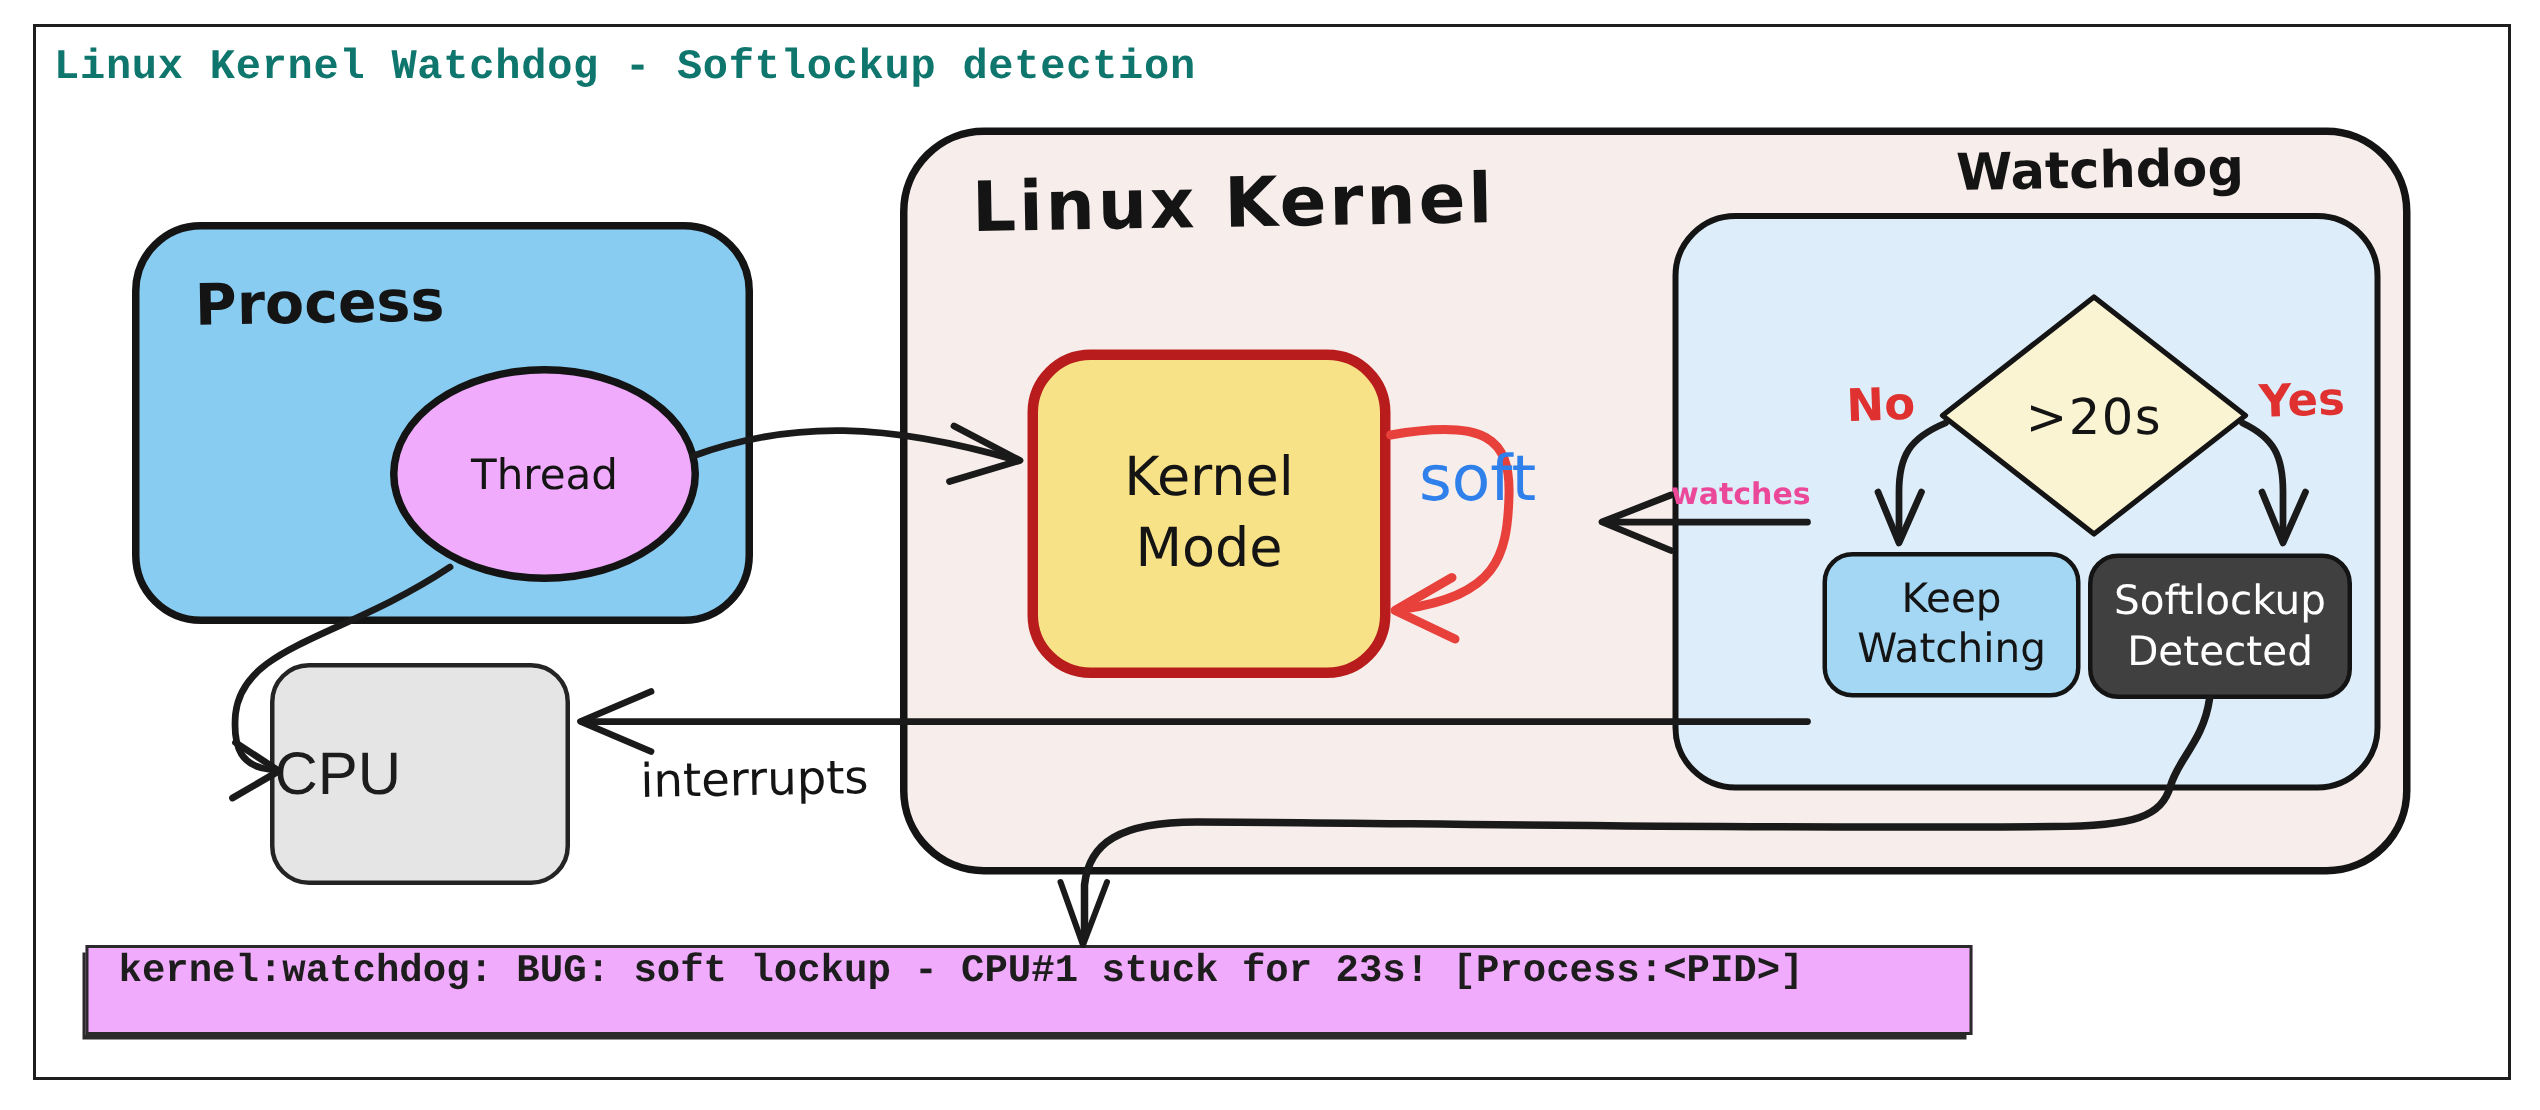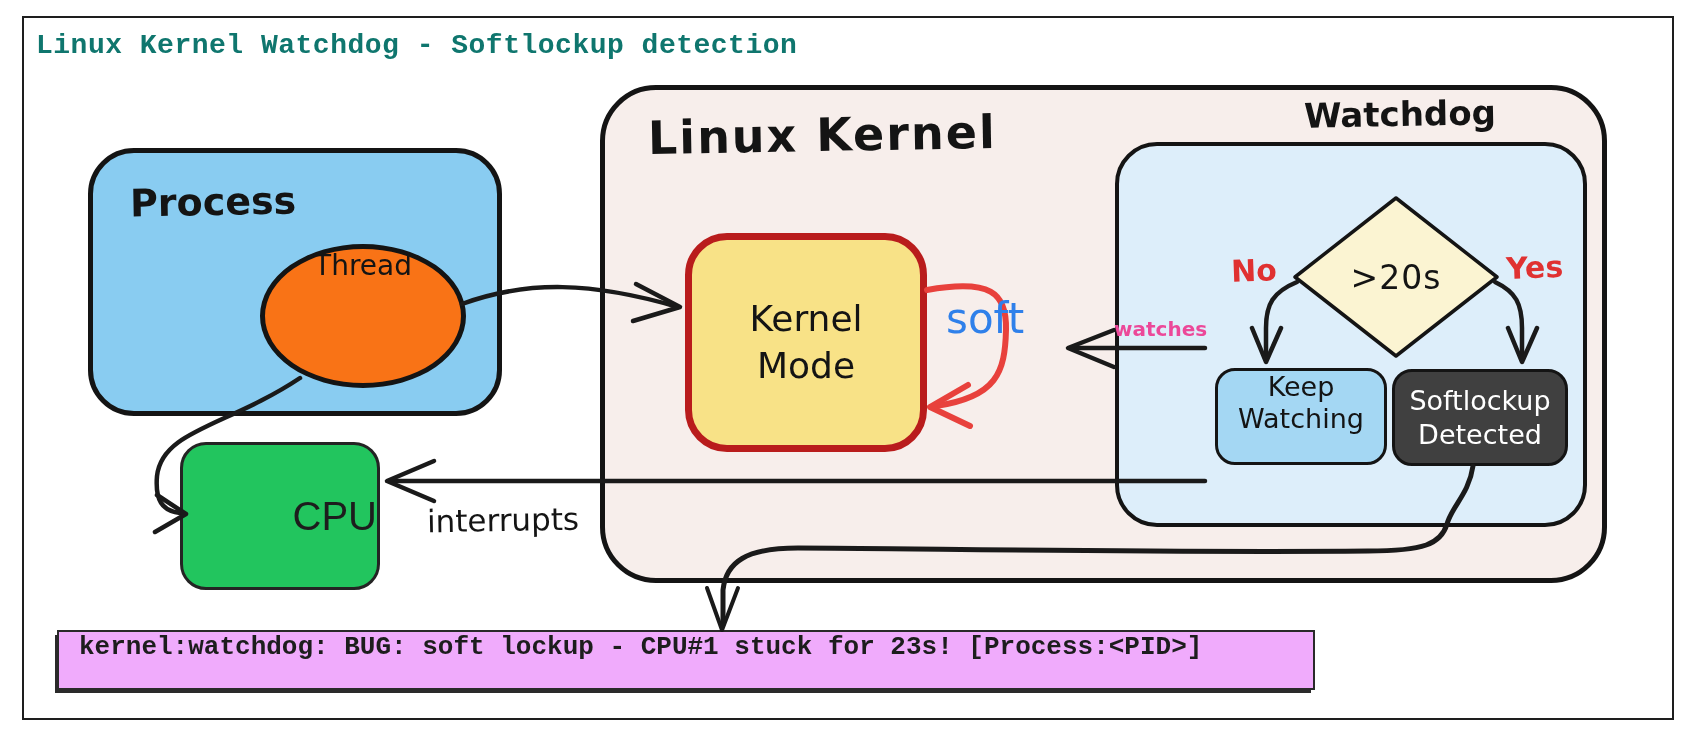--- a/index.html
+++ b/index.html
@@ -37,32 +37,32 @@
     border: 5px solid #141414;
     border-radius: 46px;
   }
   .process-label {
     position: absolute; left: 130px; top: 180px;
     font-size: 38px; font-weight: 600;
     transform: rotate(-1deg);
   }
   .thread-ellipse {
     left: 260px; top: 244px; width: 206px; height: 144px;
-    background: #f97316;
+    background: #f0abfc;
     border: 5px solid #141414;
     border-radius: 50%;
-    display: flex; align-items: flex-start; justify-content: center;
+    display: flex; align-items: center; justify-content: center;
   }
   .thread-label { font-size: 28px; font-weight: 500; }
   .cpu-box {
     left: 180px; top: 442px; width: 200px; height: 148px;
-    background: #22c55e;
+    background: #e5e5e5;
     border: 3px solid #242424;
     border-radius: 26px;
-    display: flex; align-items: center; justify-content: flex-end;
+    display: flex; align-items: center; justify-content: flex-start;
   }
   .cpu-label {
     font-family: "Liberation Sans", sans-serif;
     font-size: 40px; color: #1d1d1d;
   }
   .kernel-box {
     left: 600px; top: 85px; width: 1007px; height: 498px;
     background: #f7eeeb;
     border: 5px solid #141414;
     border-radius: 56px;
@@ -92,21 +92,21 @@
     left: 1115px; top: 142px; width: 472px; height: 385px;
     background: #ddeefa;
     border: 4px solid #141414;
     border-radius: 42px;
   }
   .keep-watching-box {
     left: 1215px; top: 368px; width: 172px; height: 97px;
     background: #a4d7f3;
     border: 3px solid #141414;
     border-radius: 20px;
-    display: flex; align-items: flex-start; justify-content: center;
+    display: flex; align-items: center; justify-content: center;
     text-align: center;
   }
   .keep-watching-label { font-size: 27px; font-weight: 500; line-height: 1.2; width: 130px; }
   .softlockup-box {
     left: 1392px; top: 369px; width: 176px; height: 97px;
     background: #404040;
     border: 3px solid #141414;
     border-radius: 20px;
     display: flex; align-items: center; justify-content: center;
     text-align: center;

